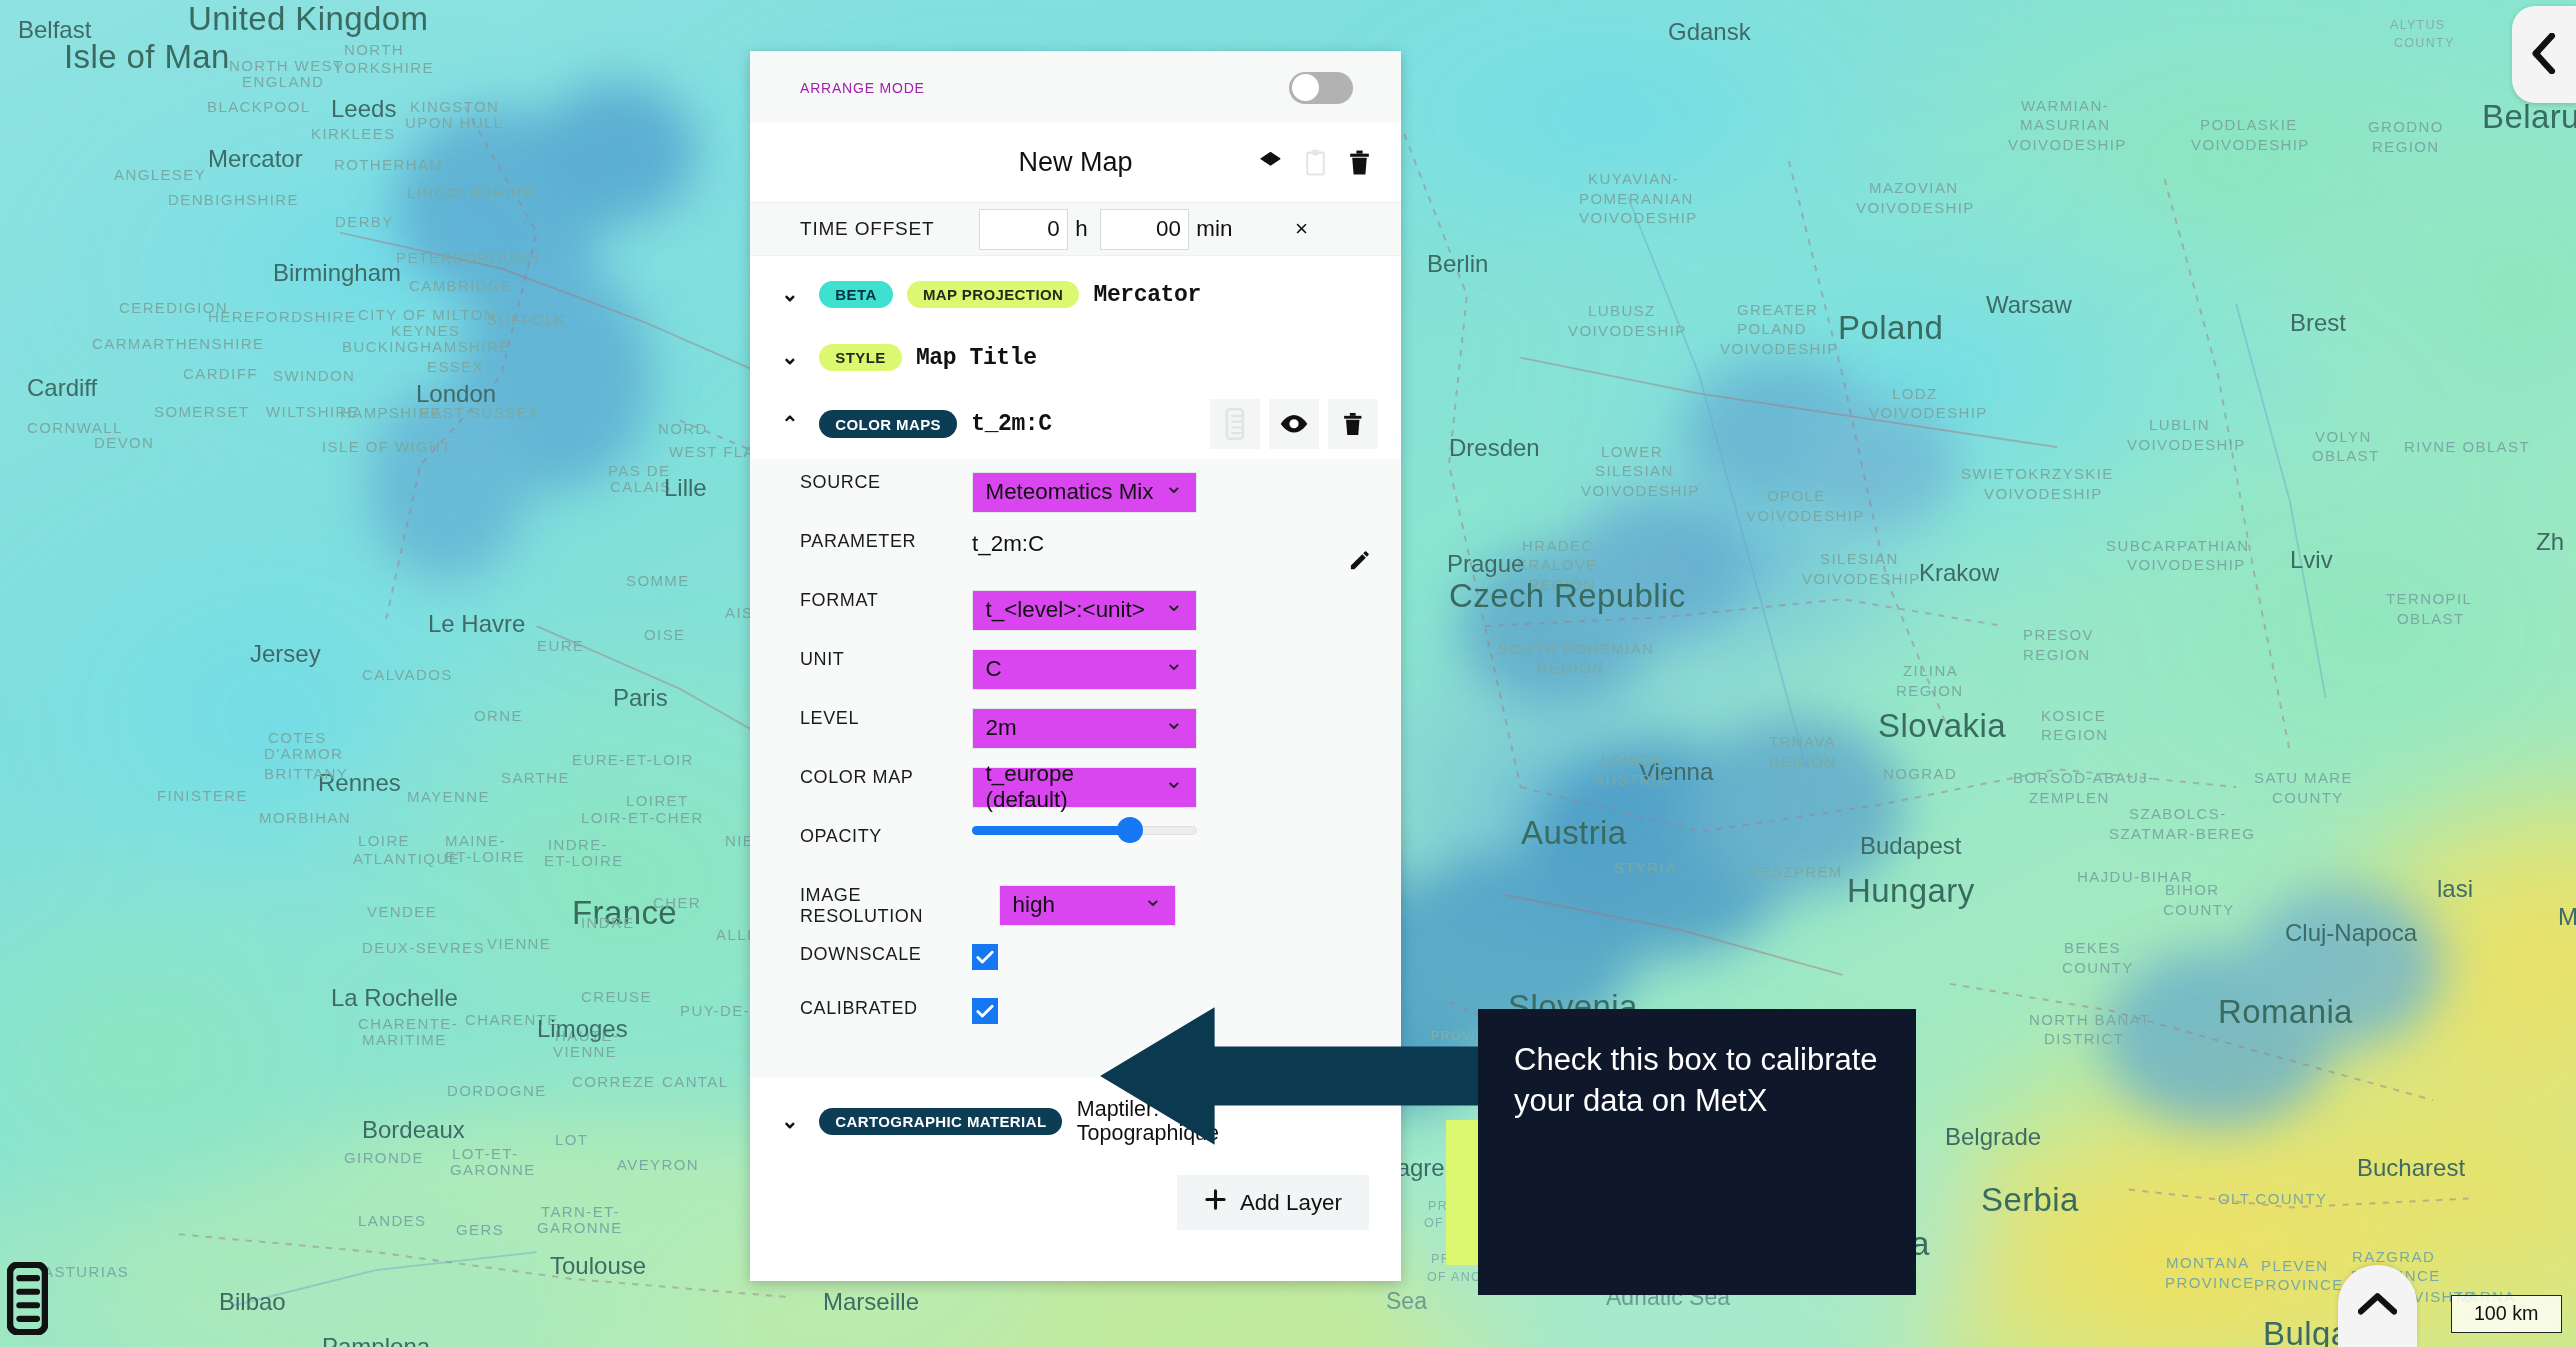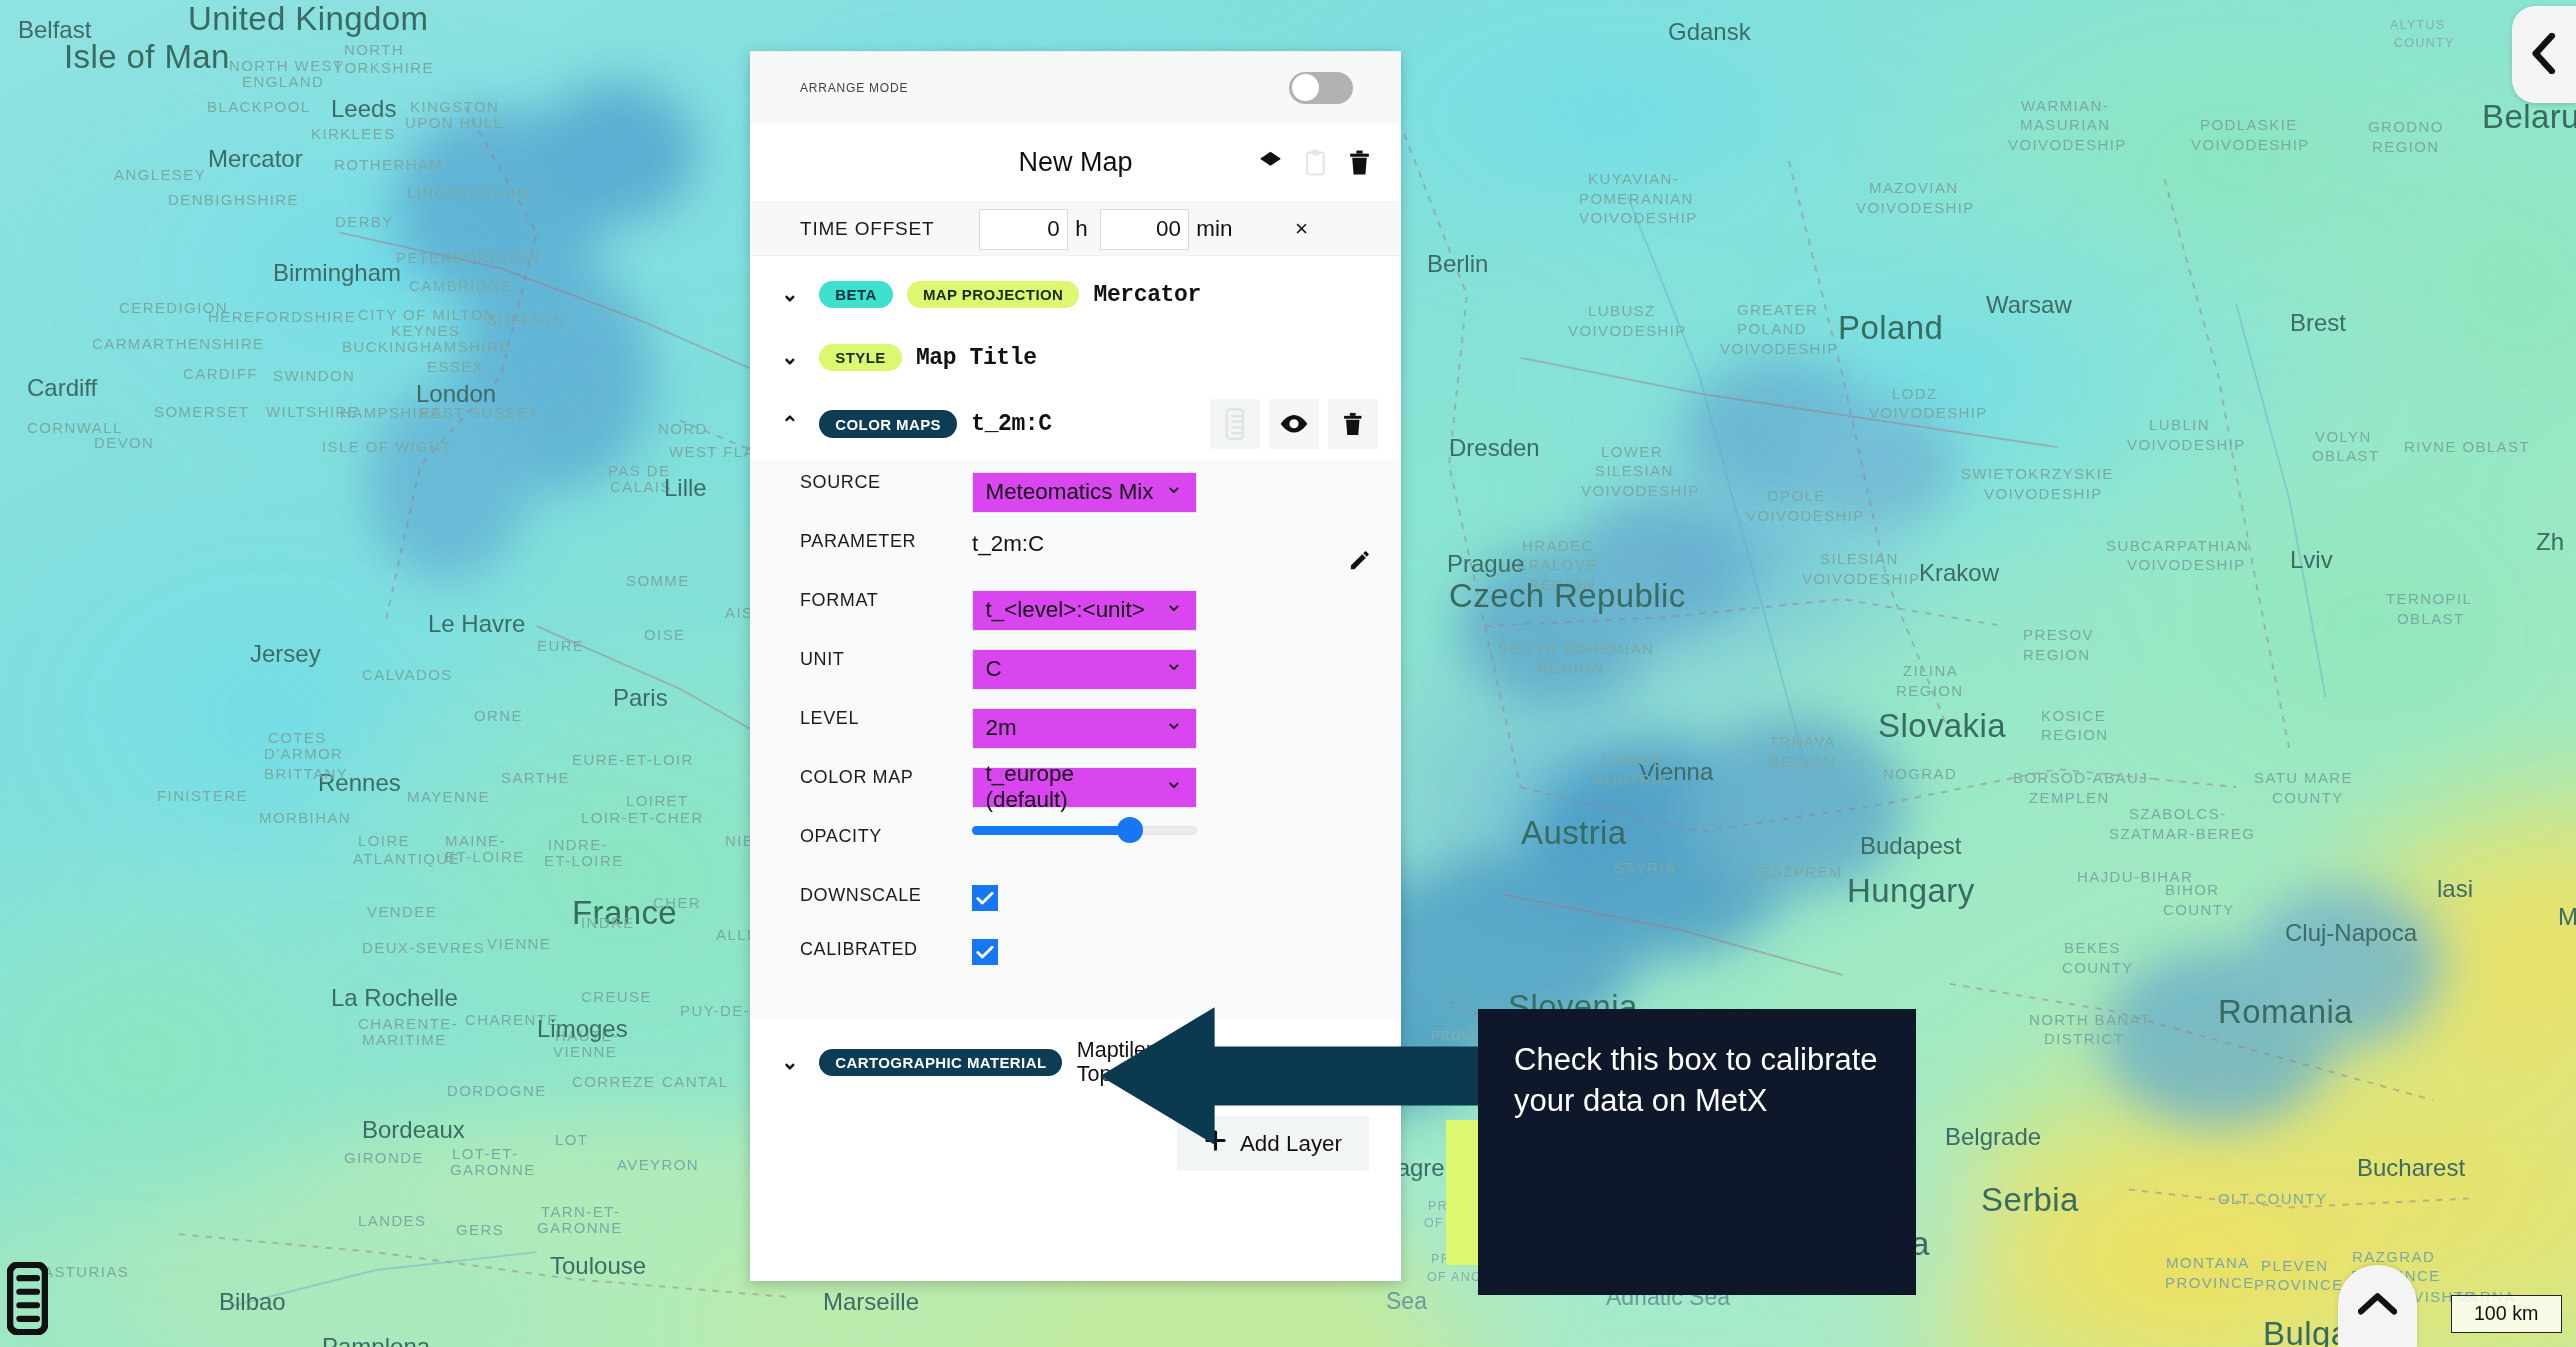--- a/index.html
+++ b/index.html
@@ -59,21 +59,21 @@
     font-size: 23px; color: #111; font-weight: bold; line-height: 1;
   }
 
   .arrange-row {
     height: 72px;
     background: #f7f9f9;
     display: flex; align-items: center; justify-content: space-between;
     padding: 0 48px 0 50px;
     border-top: 0.9px solid #eef1f1;
   }
-  .arrange-label { font-size: 12px; letter-spacing: 0.8px; color: #404040; }
+  .arrange-label { font-size: 14px; letter-spacing: 0.8px; color: #a21caf; }
   .toggle {
     width: 64px; height: 32px; border-radius: 16px;
     background: #b2b2b2; position: relative; cursor: pointer; border: none;
   }
   .toggle::after {
     content:""; position:absolute; left:2.7px; top:2.7px;
     width:27px; height:27px; border-radius:50%; background:#fff;
   }
 
   .map-row {
@@ -716,20 +716,26 @@
 
     <div class="frow">
       <span class="flabel">OPACITY</span>
       <div class="slider-wrap">
         <div class="slider-track"></div>
         <div class="slider-fill" id="opacity-fill" style="width: 70%;"></div>
         <div class="slider-thumb" id="opacity-thumb" style="left: 70%;"></div>
       </div>
     </div>
 
+    <div class="frow">
+      <span class="flabel">IMAGE RESOLUTION</span>
+      <div class="fselect w-narrow" style="width:177px;margin-left:27px;">
+        <span>high</span>
+      </div>
+    </div>
 
     <div class="frow" style="height:54px;">
       <span class="flabel">DOWNSCALE</span>
       <button class="checkbox">
         <svg width="18" height="14.3" viewBox="0 0 20 16">
             <path d="M2 8.5l5 5L18 2.5" stroke="#fff" stroke-width="3.2" fill="none" stroke-linecap="round" stroke-linejoin="round"></path>
           </svg>
       </button>
     </div>
 

